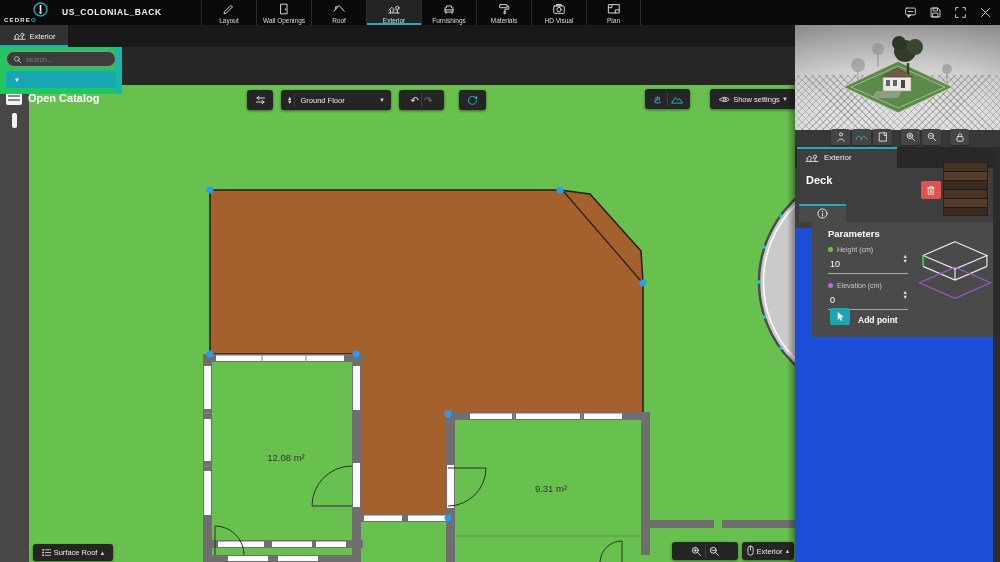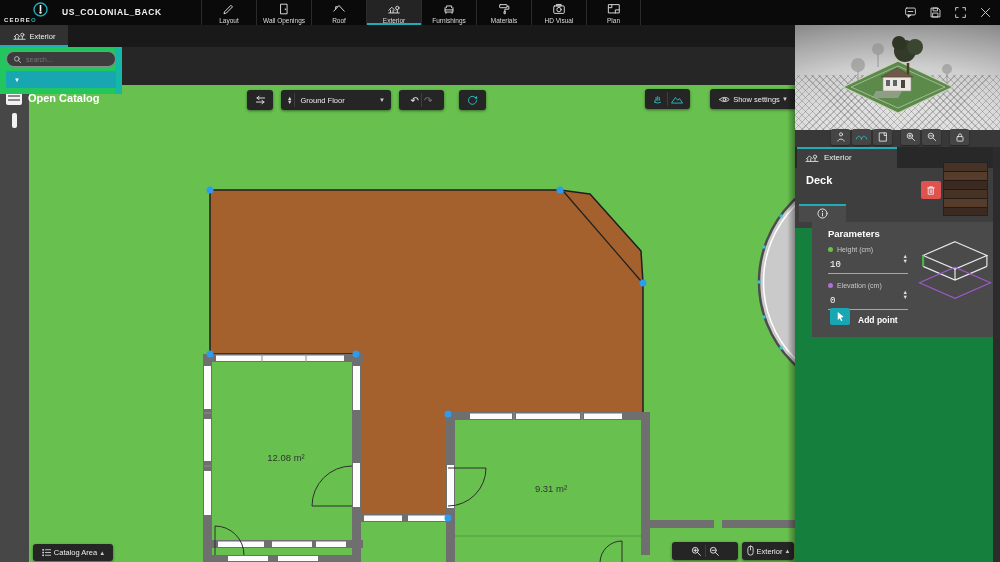--- a/index.html
+++ b/index.html
@@ -65,40 +65,40 @@
       background:repeating-linear-gradient(45deg, rgba(70,70,70,.28) 0 1px, transparent 1px 5px),
                  repeating-linear-gradient(-45deg, rgba(70,70,70,.28) 0 1px, transparent 1px 5px); }
   .view-toolbar { position:absolute; left:36px; top:104px; display:flex; align-items:center; gap:2px; z-index:5; }
   .vt-btn { width:19px; height:16px; background:#454545; border-radius:2px; display:flex; align-items:center;
       justify-content:center; box-shadow:0 1px 2px rgba(0,0,0,.4); cursor:pointer; }
   .vt-gap { width:5px; }
   .panel-tab-row { position:absolute; left:0; top:122px; width:205px; height:21px; background:#282828; }
   .panel-obj-tab { position:absolute; left:2px; top:0; width:100px; height:21px; background:#3e3e3e;
       box-shadow:inset 0 2px 0 #1fadb8; display:flex; align-items:center; gap:5px; padding-left:8px; cursor:pointer; }
   .panel-obj-tab .lbl { color:#f2f2f2; font-size:8px; }
-  .obj-body { position:absolute; left:0; top:143px; width:205px; height:394px; background:#15803d; }
+  .obj-body { position:absolute; left:0; top:143px; width:205px; height:394px; background:#1d4ed8; }
   .obj-head { position:absolute; left:0; top:0; width:205px; height:60px; background:#3e3e3e; }
   .obj-title { position:absolute; left:11px; top:6px; color:#fff; font-size:11px; font-weight:bold; }
   .trash-btn { position:absolute; left:126px; top:156px; width:20px; height:18px; background:#e0524e; border-radius:2px;
       display:flex; align-items:center; justify-content:center; z-index:6; cursor:pointer; }
   .wood-thumb { position:absolute; left:149px; top:138px; width:43px; height:52px; z-index:5; cursor:pointer;
       background:repeating-linear-gradient(to bottom, #463326 0 8px, #241a13 8px 9px, #553c2b 9px 17px, #241a13 17px 18px, #3a2a1f 18px 26px, #241a13 26px 27px);
       box-shadow:0 0 0 1px #222; }
   .info-tab { position:absolute; left:4px; top:179px; width:47px; height:18px; background:#4a4a4a;
       box-shadow:inset 0 2px 0 #1fadb8; display:flex; align-items:center; justify-content:center; cursor:pointer; }
   .params-section { position:absolute; left:17px; top:197px; width:188px; height:115px; background:#4a4a4a; }
   .params-heading { position:absolute; left:16px; top:6px; color:#fff; font-size:9.5px; font-weight:bold; }
   .param-row { position:absolute; left:16px; width:80px; height:28px; border-bottom:1px solid #a8a8a8; }
   .param-row .top { display:flex; align-items:center; gap:4px; }
   .dot { width:5px; height:5px; border-radius:50%; }
   .dot-green { background:#6abf45; }
   .dot-purple { background:#b06fd8; }
   .param-label { font-size:7px; color:#c8c8c8; }
   .param-value { border:0; outline:0; background:transparent; color:#fff; font-size:9px; width:58px; margin:2px 0 0 2px;
-      font-family:Liberation Mono, monospace; }
+      font-family:Liberation Sans, sans-serif; }
   .stepper { position:absolute; right:0; top:8px; display:flex; flex-direction:column; line-height:4.5px;
       font-size:5.5px; color:#e2e2e2; cursor:pointer; }
   .deck-illu { position:absolute; left:102px; top:14px; }
   .add-point { position:absolute; left:18px; top:86px; display:flex; align-items:flex-end; gap:8px; cursor:pointer; }
   .add-point .box { width:20px; height:17px; background:#17a6b2; border-radius:2px; display:flex; align-items:center; justify-content:center; }
   .add-point .lbl { color:#fff; font-size:8.5px; font-weight:bold; }
   .scroll-strip { position:absolute; right:0; top:122px; width:7px; height:415px; background:#2c2c2c; }
 
   svg { display:block; }
   .ic { stroke:#dcdcdc; stroke-width:1.1; fill:none; stroke-linecap:round; stroke-linejoin:round; }
@@ -409,21 +409,21 @@
       <span class="chev">▼</span>
     </div>
 
     <div class="float-btn" style="left:33px; top:459px; width:80px; height:17px;">
       <svg width="11" height="11" viewBox="0 0 16 16" class="ic-w ic">
           <rect x="2" y="3" width="2.2" height="2.2" fill="#f0f0f0" stroke="none"></rect>
           <rect x="2" y="7" width="2.2" height="2.2" fill="#f0f0f0" stroke="none"></rect>
           <rect x="2" y="11" width="2.2" height="2.2" fill="#f0f0f0" stroke="none"></rect>
           <path d="M6.5,4 H14 M6.5,8 H14 M6.5,12 H14"></path>
         </svg>
-      <span>Catalog Area</span>
+      <span>Surface Roof</span>
       <span class="chev">▲</span>
     </div>
     <div class="float-btn" style="left:672px; top:457px; width:66px; height:18px;">
       <span>
           <svg width="13" height="13" viewBox="0 0 16 16" class="ic-w ic">
             <circle cx="6.5" cy="6.5" r="3.6"></circle>
             <path d="M9.2,9.2 L12.8,12.8"></path>
             <path d="M6.5,4.9 V8.1 M4.9,6.5 H8.1"></path>
           </svg>
         </span>

